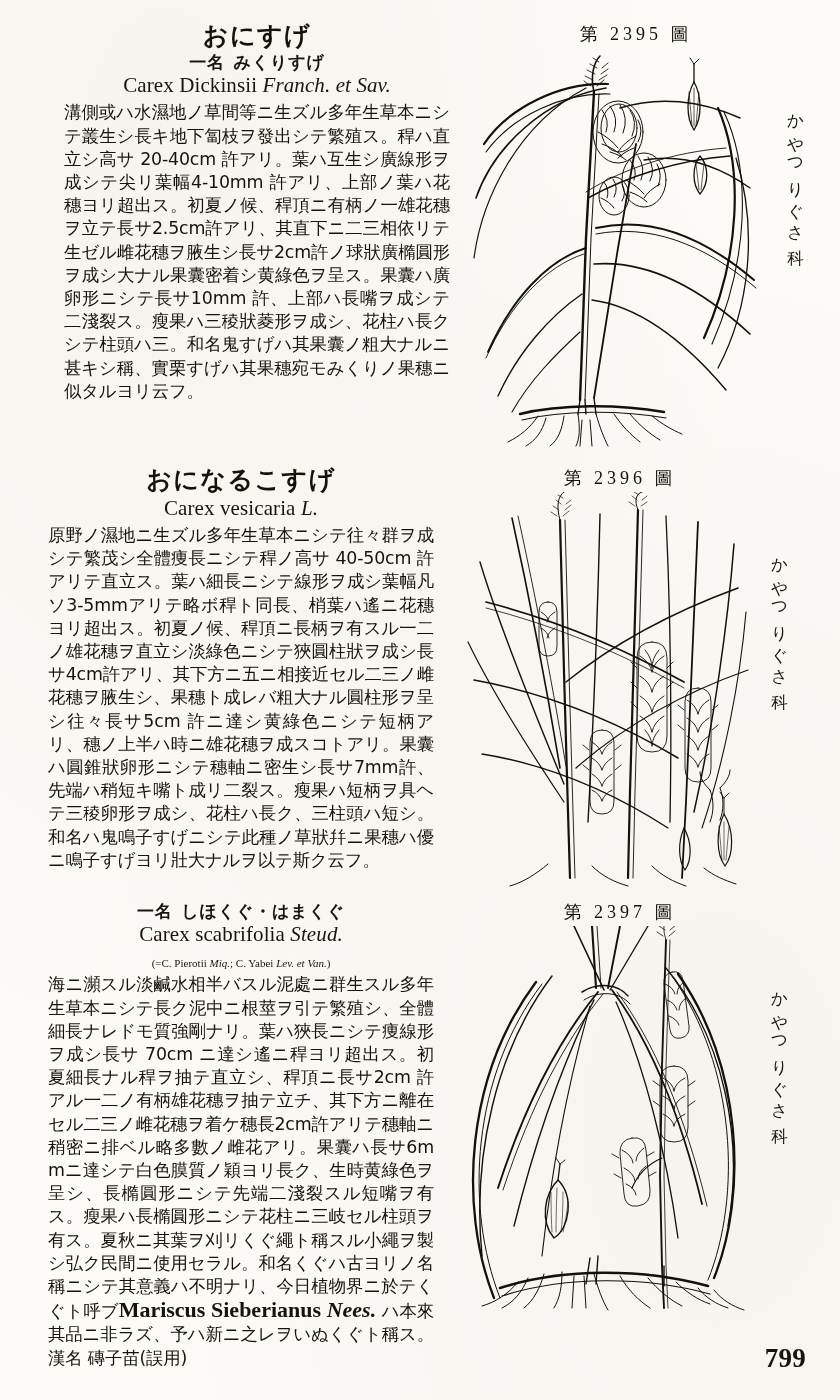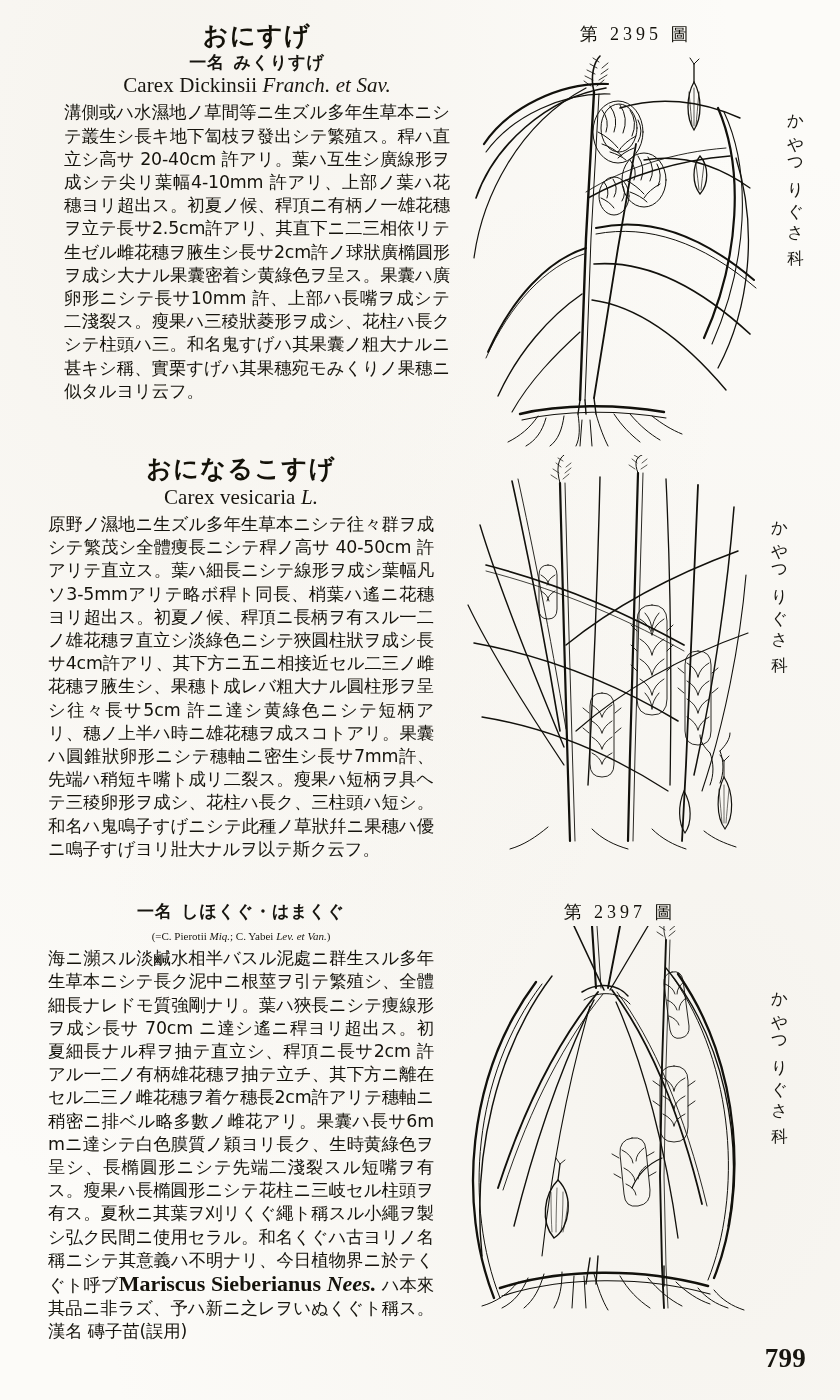--- a/index.html
+++ b/index.html
@@ -15,21 +15,21 @@
     position:absolute;inset:0;
     background:
       radial-gradient(ellipse at 20% 12%, rgba(215,205,185,.16), transparent 60%),
       radial-gradient(ellipse at 85% 80%, rgba(205,195,175,.14), transparent 62%),
       #fcfbf8;
   }
 
   
   .entry{position:absolute;left:0;right:0;}
   #entry-0{top:22px;height:448px;margin-left:16px;}
-  #entry-1{top:455px;height:440px;}
+  #entry-1{top:466px;height:440px;}
   #entry-2{top:900px;height:470px;}
 
   .text-col{
     position:absolute;left:48px;width:386px;top:0;
   }
   .fig-col{
     position:absolute;left:452px;width:336px;top:0;
   }
 
   
@@ -212,20 +212,21 @@
         <div class="jp-title">おになるこすげ</div>
         <div class="latin">
           <span>Carex vesicaria</span>
           <span class="auth">L.</span>
         </div>
       </div>
       <div class="body-jp">原野ノ濕地ニ生ズル多年生草本ニシテ往々群ヲ成シテ繁茂シ全體痩長ニシテ稈ノ高サ 40-50cm 許アリテ直立ス。葉ハ細長ニシテ線形ヲ成シ葉幅凡ソ3-5mmアリテ略ボ稈ト同長、梢葉ハ遙ニ花穗ヨリ超出ス。初夏ノ候、稈頂ニ長柄ヲ有スル一二ノ雄花穗ヲ直立シ淡綠色ニシテ狹圓柱狀ヲ成シ長サ4cm許アリ、其下方ニ五ニ相接近セル二三ノ雌花穗ヲ腋生シ、果穗ト成レバ粗大ナル圓柱形ヲ呈シ往々長サ5cm 許ニ達シ黄綠色ニシテ短柄アリ、穗ノ上半ハ時ニ雄花穗ヲ成スコトアリ。果囊ハ圓錐狀卵形ニシテ穗軸ニ密生シ長サ7mm許、先端ハ稍短キ嘴ト成リ二裂ス。瘦果ハ短柄ヲ具ヘテ三稜卵形ヲ成シ、花柱ハ長ク、三柱頭ハ短シ。和名ハ鬼鳴子すげニシテ此種ノ草狀幷ニ果穗ハ優ニ鳴子すげヨリ壯大ナルヲ以テ斯ク云フ。</div>
     </div>
 
     <div class="fig-col">
+      <div class="fig-cap">第 2396 圖</div>
       <div class="fig-wrap">
         <svg class="fig-art" width="306" height="398" viewBox="0 0 306 398" xmlns="http://www.w3.org/2000/svg">
           <g fill="none" stroke="#12110c" stroke-linecap="round">
 
             <path d="M108 28 L112 180 L116 320 L118 386" stroke-width="2.2"></path>
             <path d="M113 28 L117 180 L121 320 L123 386" stroke-width=".9"></path>
             <path d="M186 18 L182 160 L178 300 L176 386" stroke-width="2.2"></path>
             <path d="M191 18 L187 160 L183 300 L181 386" stroke-width=".9"></path>
             <path d="M246 30 L240 170 L234 310 L230 386" stroke-width="1.8"></path>
 
@@ -304,20 +305,24 @@
       </div>
     </div>
   </div>
 
   <div class="entry" id="entry-2">
     <div class="text-col">
       <div class="head">
         <div class="alias">
           <span class="mark">一名</span><span>しほくぐ・はまくぐ</span>
         </div>
+        <div class="latin">
+          <span>Carex scabrifolia</span>
+          <span class="auth">Steud.</span>
+        </div>
         <div class="syn">
           <span>(=</span><span>C. Pierotii</span> <span class="auth">Miq.</span><span>; </span><span>C. Yabei</span> <span class="auth">Lev. et Van.</span><span>)</span>
         </div>
       </div>
       <div class="body-jp"><span>海ニ瀕スル淡鹹水相半バスル泥處ニ群生スル多年生草本ニシテ長ク泥中ニ根莖ヲ引テ繁殖シ、全體細長ナレドモ質強剛ナリ。葉ハ狹長ニシテ痩線形ヲ成シ長サ 70cm ニ達シ遙ニ稈ヨリ超出ス。初夏細長ナル稈ヲ抽テ直立シ、稈頂ニ長サ2cm 許アル一二ノ有柄雄花穗ヲ抽テ立チ、其下方ニ離在セル二三ノ雌花穗ヲ着ケ穗長2cm許アリテ穗軸ニ稍密ニ排ベル略多數ノ雌花アリ。果囊ハ長サ6mmニ達シテ白色膜質ノ穎ヨリ長ク、生時黄綠色ヲ呈シ、長橢圓形ニシテ先端二淺裂スル短嘴ヲ有ス。瘦果ハ長橢圓形ニシテ花柱ニ三岐セル柱頭ヲ有ス。夏秋ニ其葉ヲ刈リくぐ繩ト稱スル小繩ヲ製シ弘ク民間ニ使用セラル。和名くぐハ古ヨリノ名稱ニシテ其意義ハ不明ナリ、今日植物界ニ於テくぐト呼ブ</span><span class="lat">Mariscus Sieberianus</span><span class="lat it"> Nees.</span><span> ハ本來其品ニ非ラズ、予ハ新ニ之レヲいぬくぐト稱ス。漢名 磚子苗(誤用)</span></div>
     </div>
 
     <div class="fig-col">
       <div class="fig-cap">第 2397 圖</div>
       <div class="fig-wrap">

